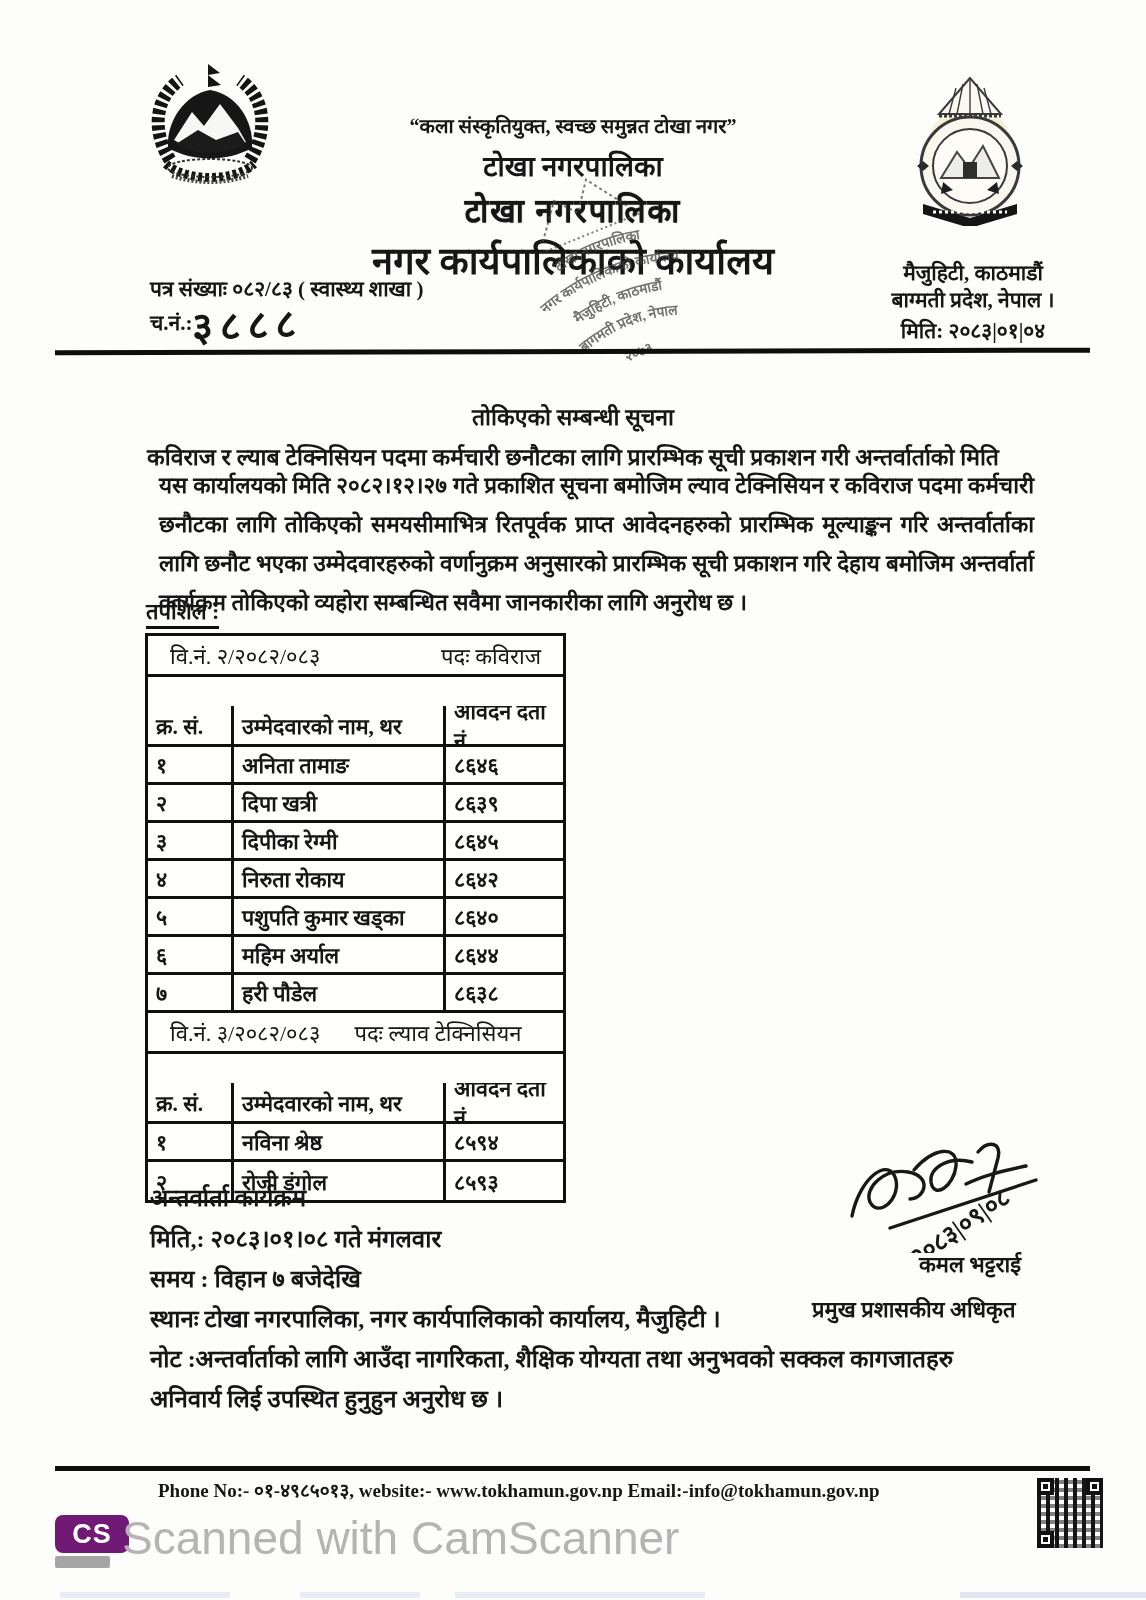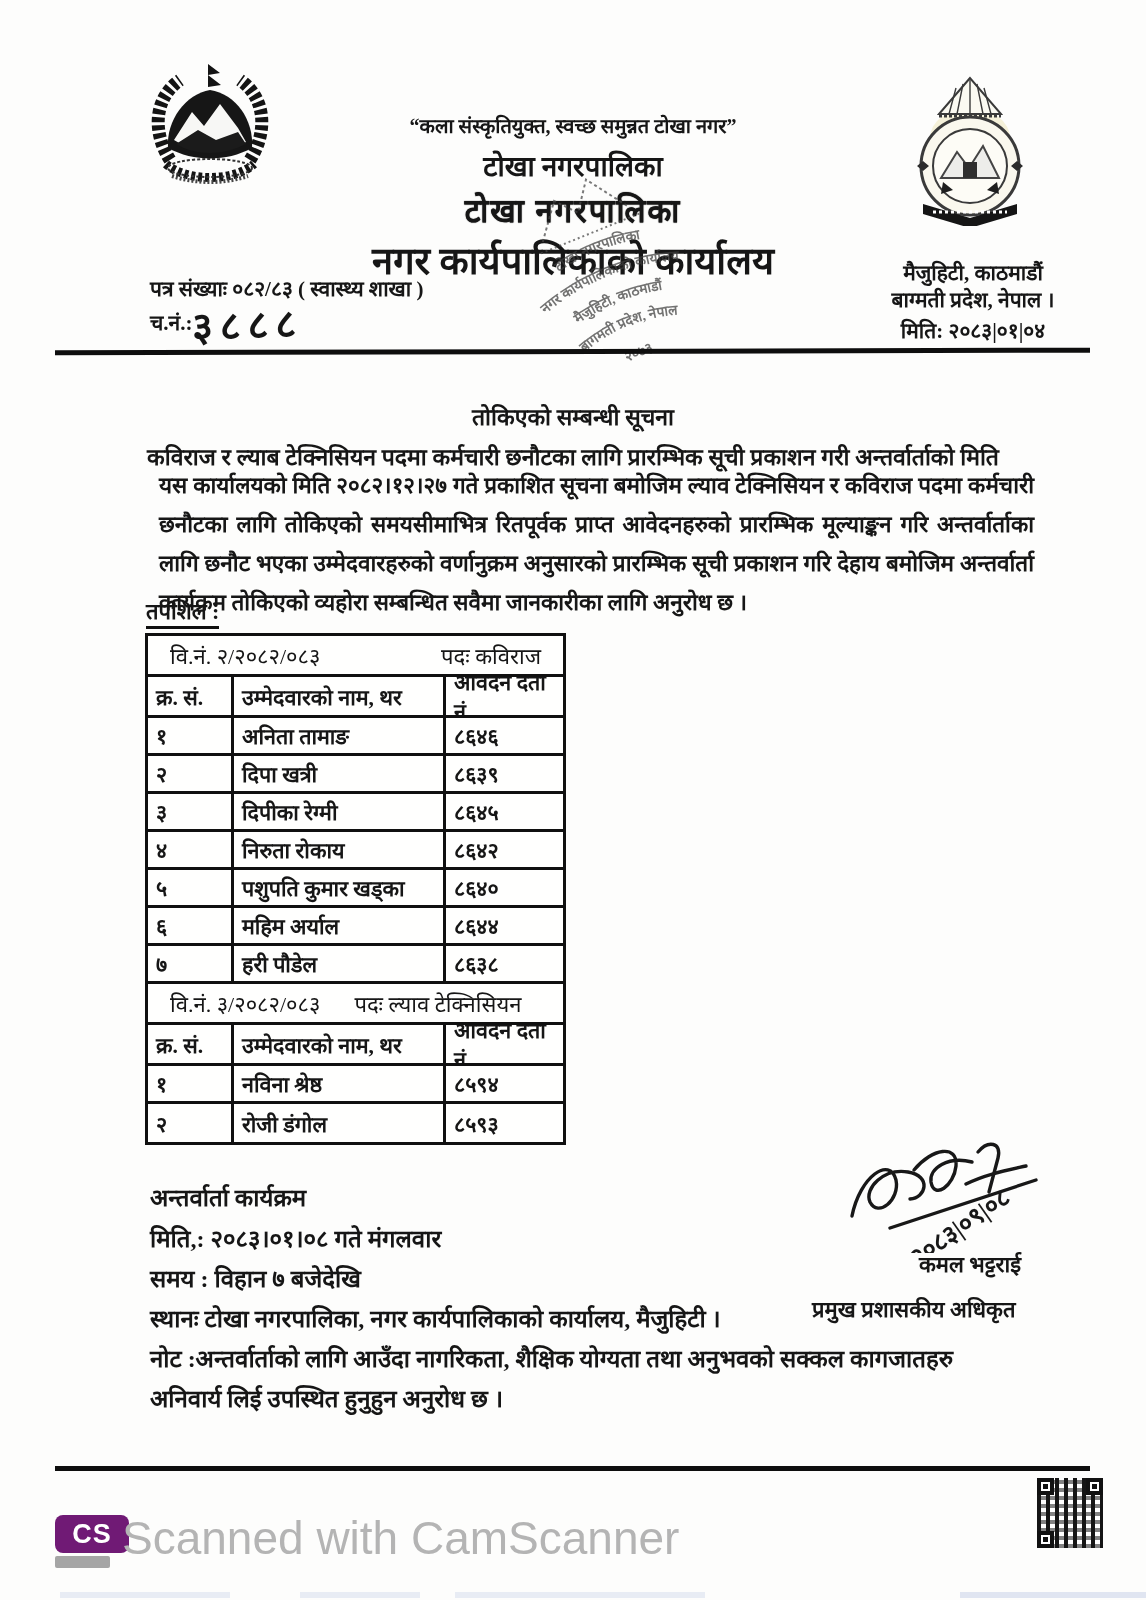--- a/index.html
+++ b/index.html
@@ -42,21 +42,21 @@
           line-height:39px; text-align:justify; }
   .tapasil { left:146px; top:595px; font-size:22px; font-weight:700;
              border-bottom:3px solid #101010; padding-bottom:1px; }
 
   
   .doc-table { left:145px; top:633px; width:421px; border:3px solid #101010; background:#fffffe; }
   .cap-row { display:flex; align-items:center; height:41px; padding:0 22px;
              font-size:22px; font-weight:400; border-bottom:3px solid #101010; }
   .cap-row.spread { justify-content:space-between; }
   .cap-row.inline  { justify-content:flex-start; gap:34px; }
-  .hdr-row { display:flex; height:41px; border-bottom:3px solid #101010; font-weight:700; }
+  .hdr-row { display:flex; height:41px; border-bottom:3px solid #101010; font-weight:700;margin-top:29px; }
   .trow { display:flex; height:38px; border-bottom:3px solid #101010; font-weight:600; }
   .rows-b .trow:last-child { border-bottom:none; }
   .hcell, .tcell { display:flex; align-items:center; padding:0 8px; font-size:21.5px; overflow:hidden; }
   .c0 { width:86px;  border-right:3px solid #101010; }
   .c1 { width:212px; border-right:3px solid #101010; }
   .c2 { flex:1; }
 
   
   .iv { left:150px; font-size:24px; font-weight:600; }
   .iv-head { top:1180px; font-weight:700; }
@@ -260,20 +260,21 @@
       <path d="M138,24 C148,12 162,14 158,30 L149,64"></path>
       <path d="M126,56 C146,46 168,42 186,38"></path>
       <path d="M50,100 L196,52"></path>
     </g>
     <text transform="rotate(-35 112 108)" x="66" y="114" font-size="25" font-weight="600" fill="#181818">२०८३|०९|०८</text>
   </svg>
   <div class="abs sig-name">कमल भट्टराई</div>
   <div class="abs sig-desig">प्रमुख प्रशासकीय अधिकृत</div>
 
   <div class="abs rule rule2"></div>
+  <div class="abs contact">Phone No:- ०१-४९८५०१३, website:- www.tokhamun.gov.np Email:-info@tokhamun.gov.np</div>
 
   <div class="abs qr">
     <div class="fp tl">
         <div class="fpi"></div>
       </div>
     <div class="fp tr">
         <div class="fpi"></div>
       </div>
     <div class="fp bl">
         <div class="fpi"></div>

